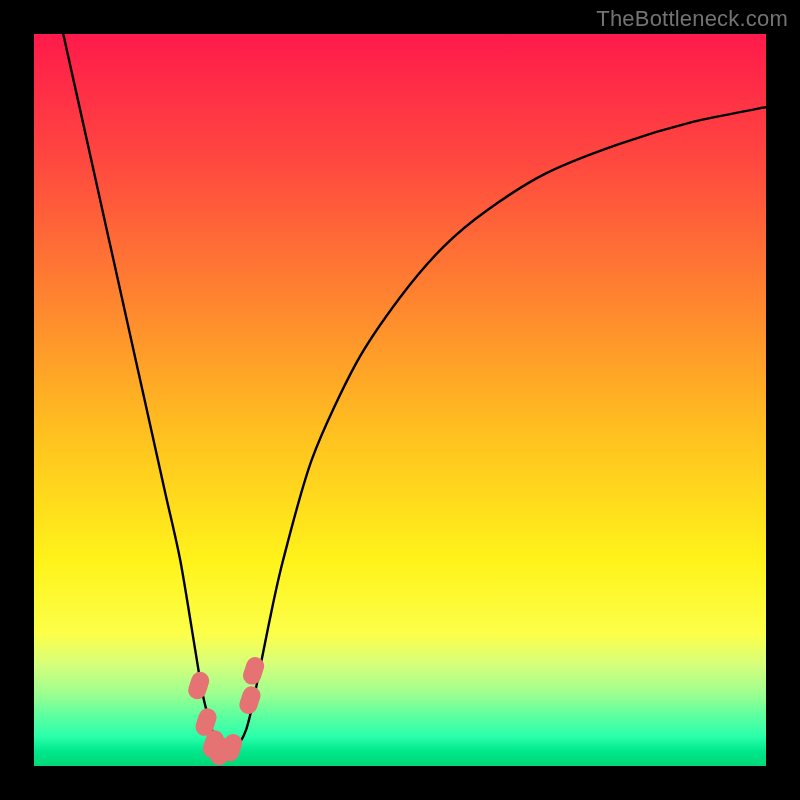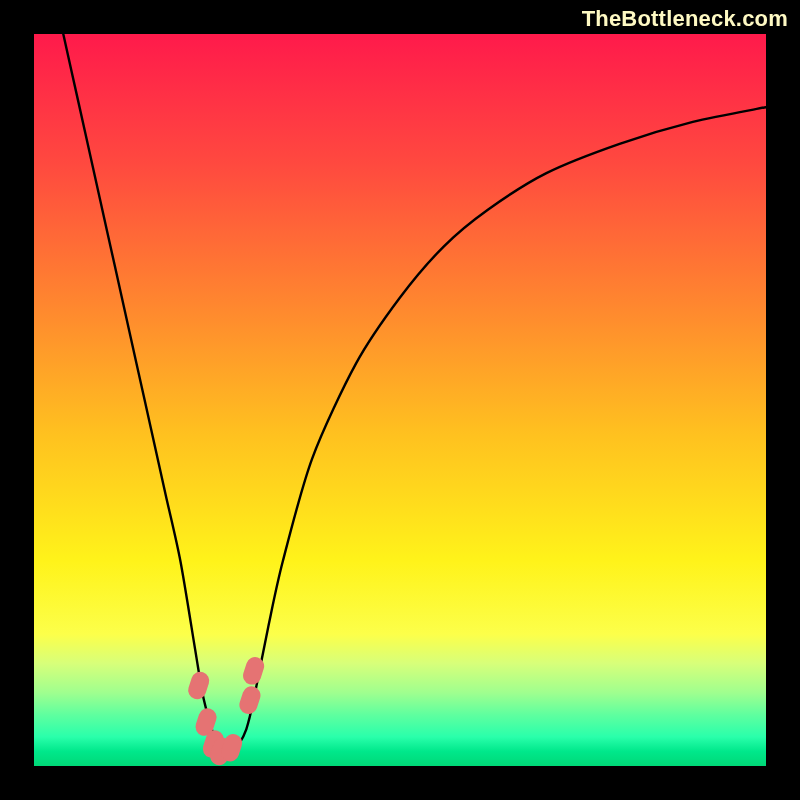--- a/index.html
+++ b/index.html
@@ -37,23 +37,23 @@
       #5fff9f 93%,
       #2affab 96%,
       #00e88b 98%,
       #00d877 100%
     );
   }
   .watermark {
     position: absolute;
     top: 6px;
     right: 12px;
-    color: #fef9c3;
+    color: #737373;
     font-size: 22px;
-    font-weight: 700;
+    font-weight: 400;
     letter-spacing: 0.2px;
     user-select: none;
   }
   svg.curve {
     position: absolute;
     left: 0;
     top: 0;
     width: 732px;
     height: 732px;
     overflow: visible;

